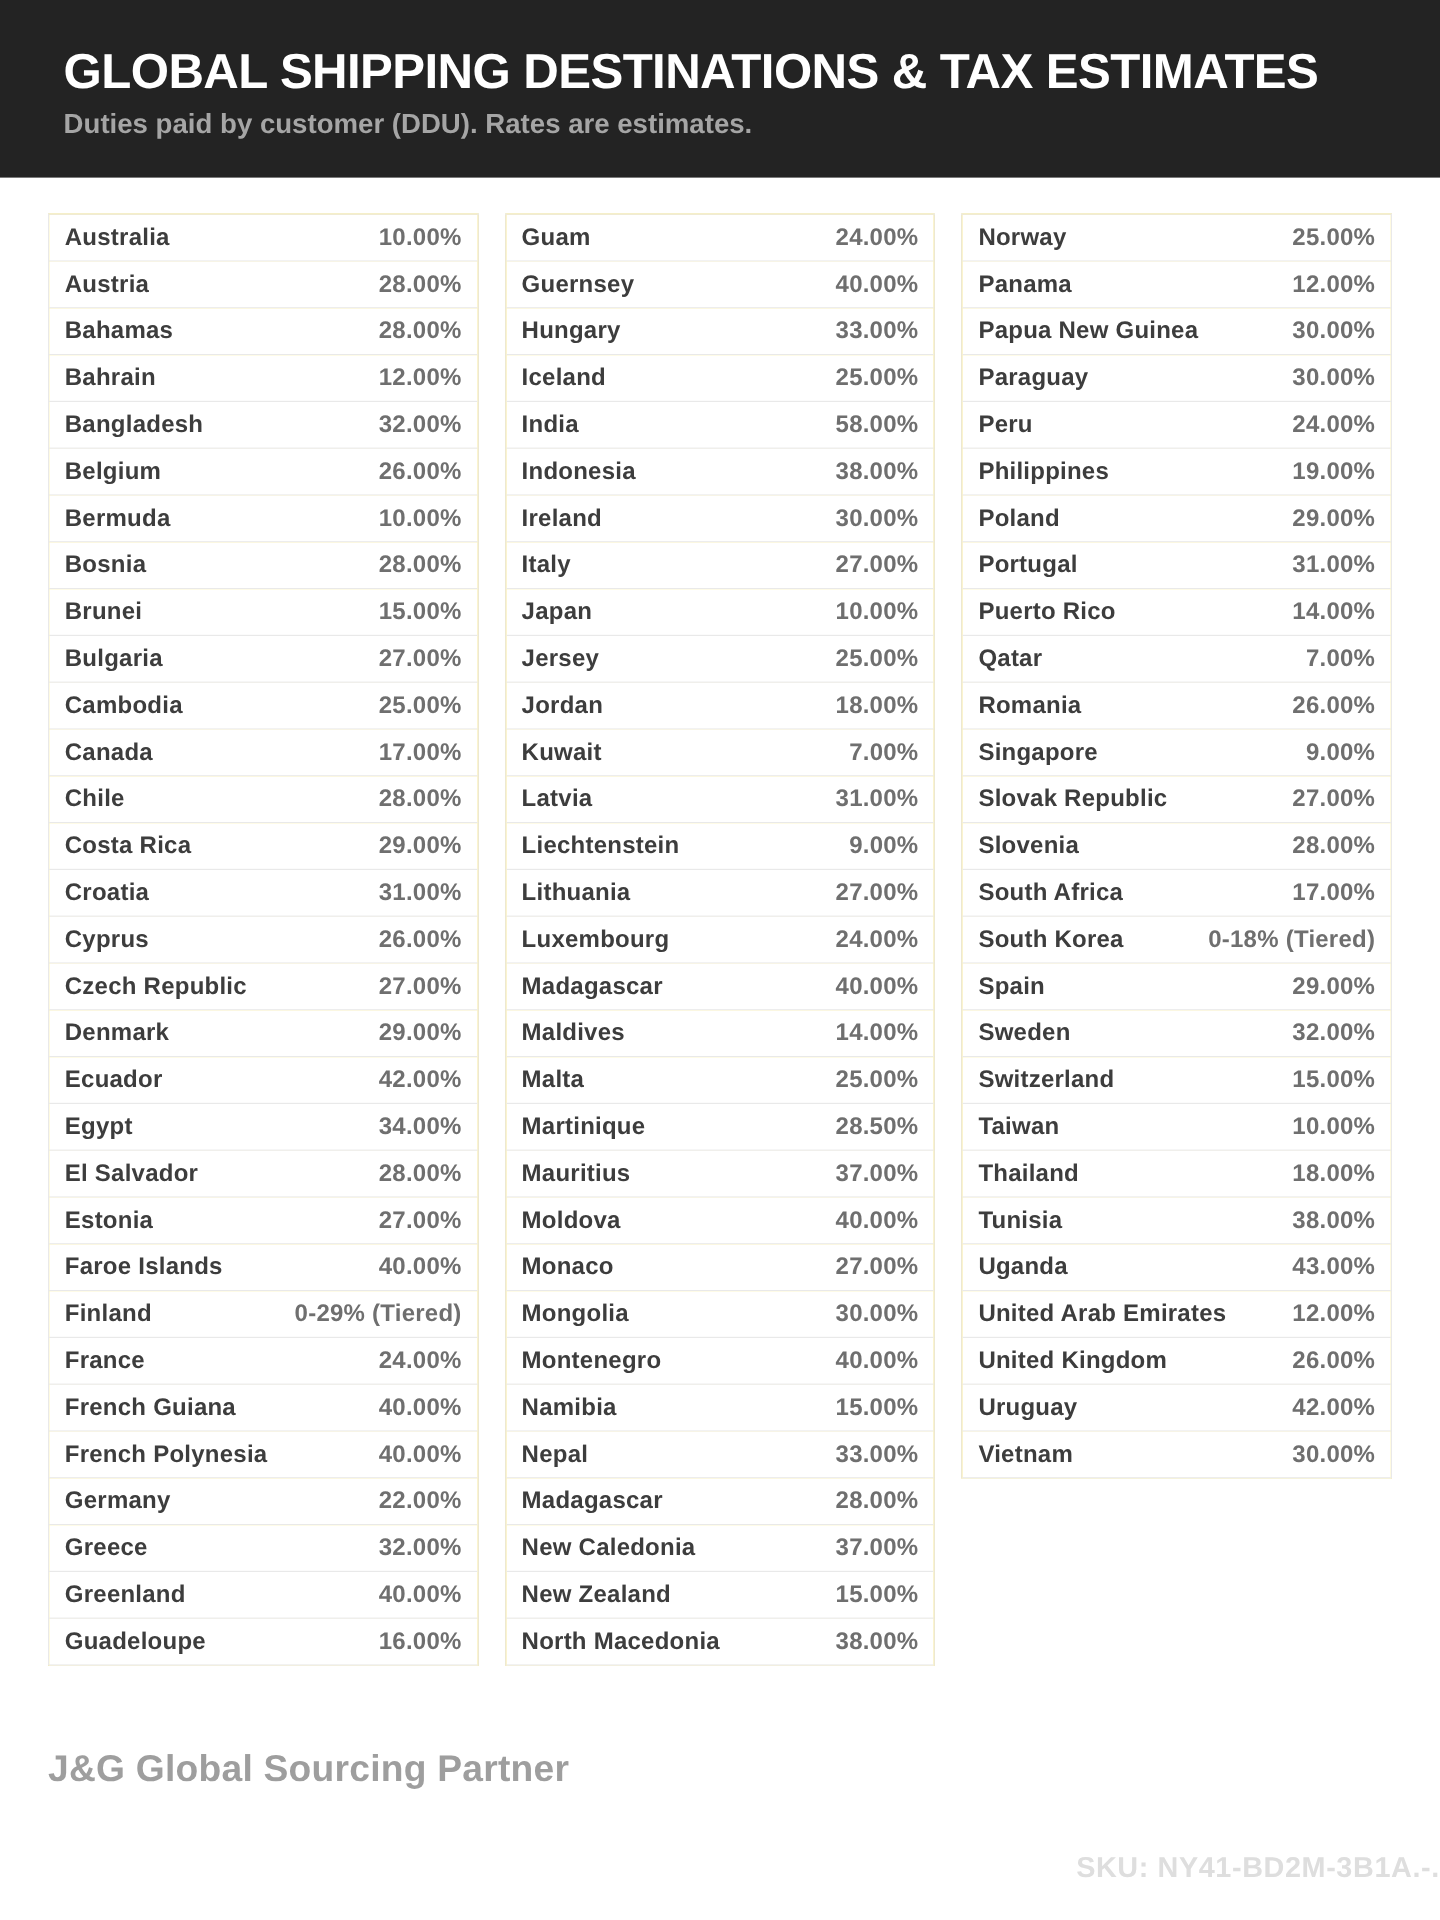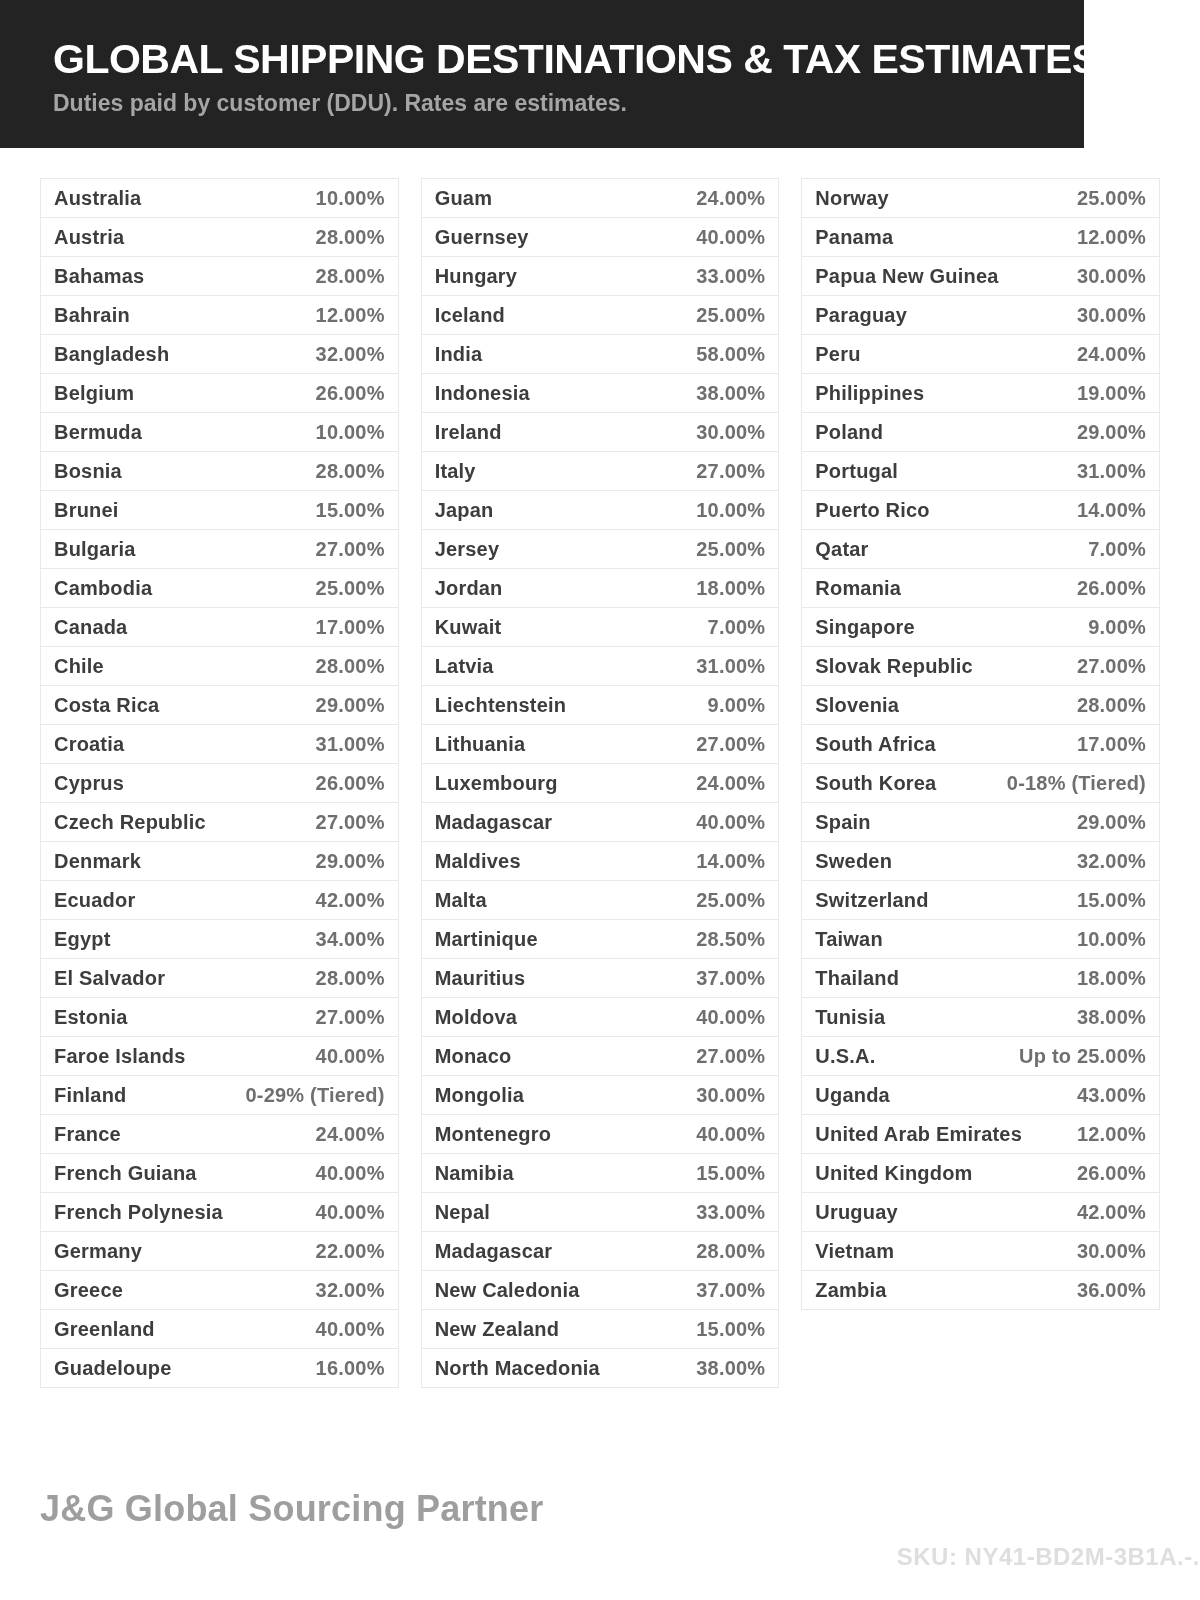--- a/index.html
+++ b/index.html
@@ -10,21 +10,21 @@
     position: relative;
     width: 1200px;
     height: 1600px;
     background: #ffffff;
     font-family: "Liberation Sans", sans-serif;
     overflow: hidden;
   }
   
   .header {
     box-sizing: border-box;
-    width: 1084px;
+    width: 1200px;
     height: 148px;
     background: var(--header-bg, #232323);
     padding: 38px 40px 0 53px;
   }
   .header h1 {
     margin: 0;
     font-size: 41px;
     line-height: 1.05;
     font-weight: 800;
     letter-spacing: -0.5px;
@@ -73,22 +73,22 @@
     font-weight: 700;
     color: var(--rate-color, #6f6f6f);
     letter-spacing: 0.2px;
     white-space: nowrap;
     text-align: right;
   }
   
   .brand {
     position: absolute;
     left: 40px;
-    top: 1488px;
-    font-size: 36px;
+    top: 1456px;
+    font-size: 31px;
     font-weight: 800;
     letter-spacing: 0.2px;
     color: var(--brand-color, #9e9e9e);
     white-space: nowrap;
   }
   .sku {
     position: absolute;
     right: -7px;
     top: 1543px;
     font-size: 24px;
@@ -442,44 +442,36 @@
       </div>
       <div class="row">
         <span class="country">Thailand</span>
         <span class="rate">18.00%</span>
       </div>
       <div class="row">
         <span class="country">Tunisia</span>
         <span class="rate">38.00%</span>
       </div>
       <div class="row">
-        <span class="country">U.S.A.</span>
-        <span class="rate">Up to 25.00%</span>
-      </div>
-      <div class="row">
         <span class="country">Uganda</span>
         <span class="rate">43.00%</span>
       </div>
       <div class="row">
         <span class="country">United Arab Emirates</span>
         <span class="rate">12.00%</span>
       </div>
       <div class="row">
         <span class="country">United Kingdom</span>
         <span class="rate">26.00%</span>
       </div>
       <div class="row">
         <span class="country">Uruguay</span>
         <span class="rate">42.00%</span>
       </div>
       <div class="row">
         <span class="country">Vietnam</span>
         <span class="rate">30.00%</span>
-      </div>
-      <div class="row">
-        <span class="country">Zambia</span>
-        <span class="rate">36.00%</span>
       </div>
     </div>
 </div>
 
 <div class="brand">J&amp;G Global Sourcing Partner</div>
 <div class="sku">SKU: NY41-BD2M-3B1A.-..</div>
 
 </body></html>

